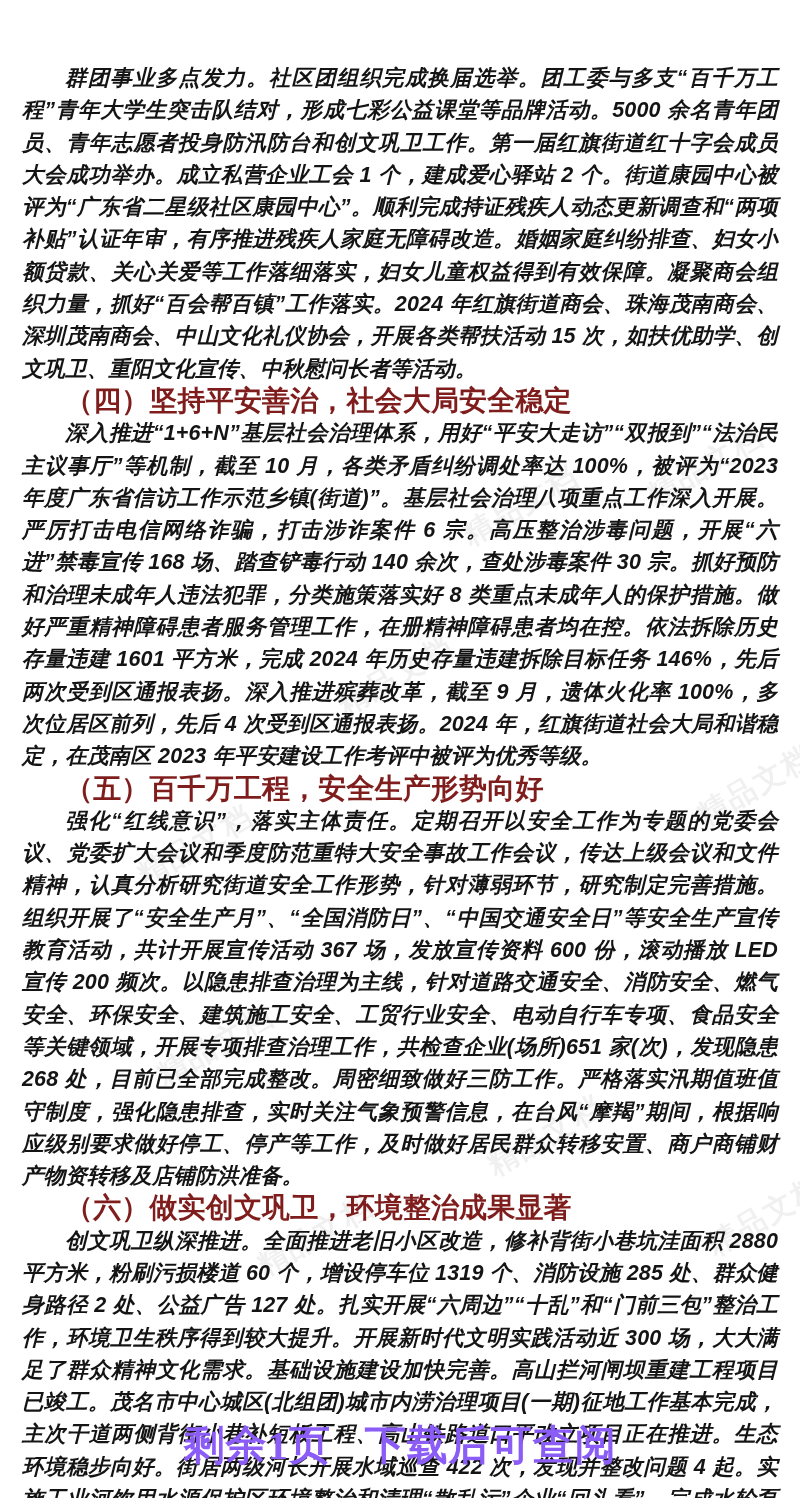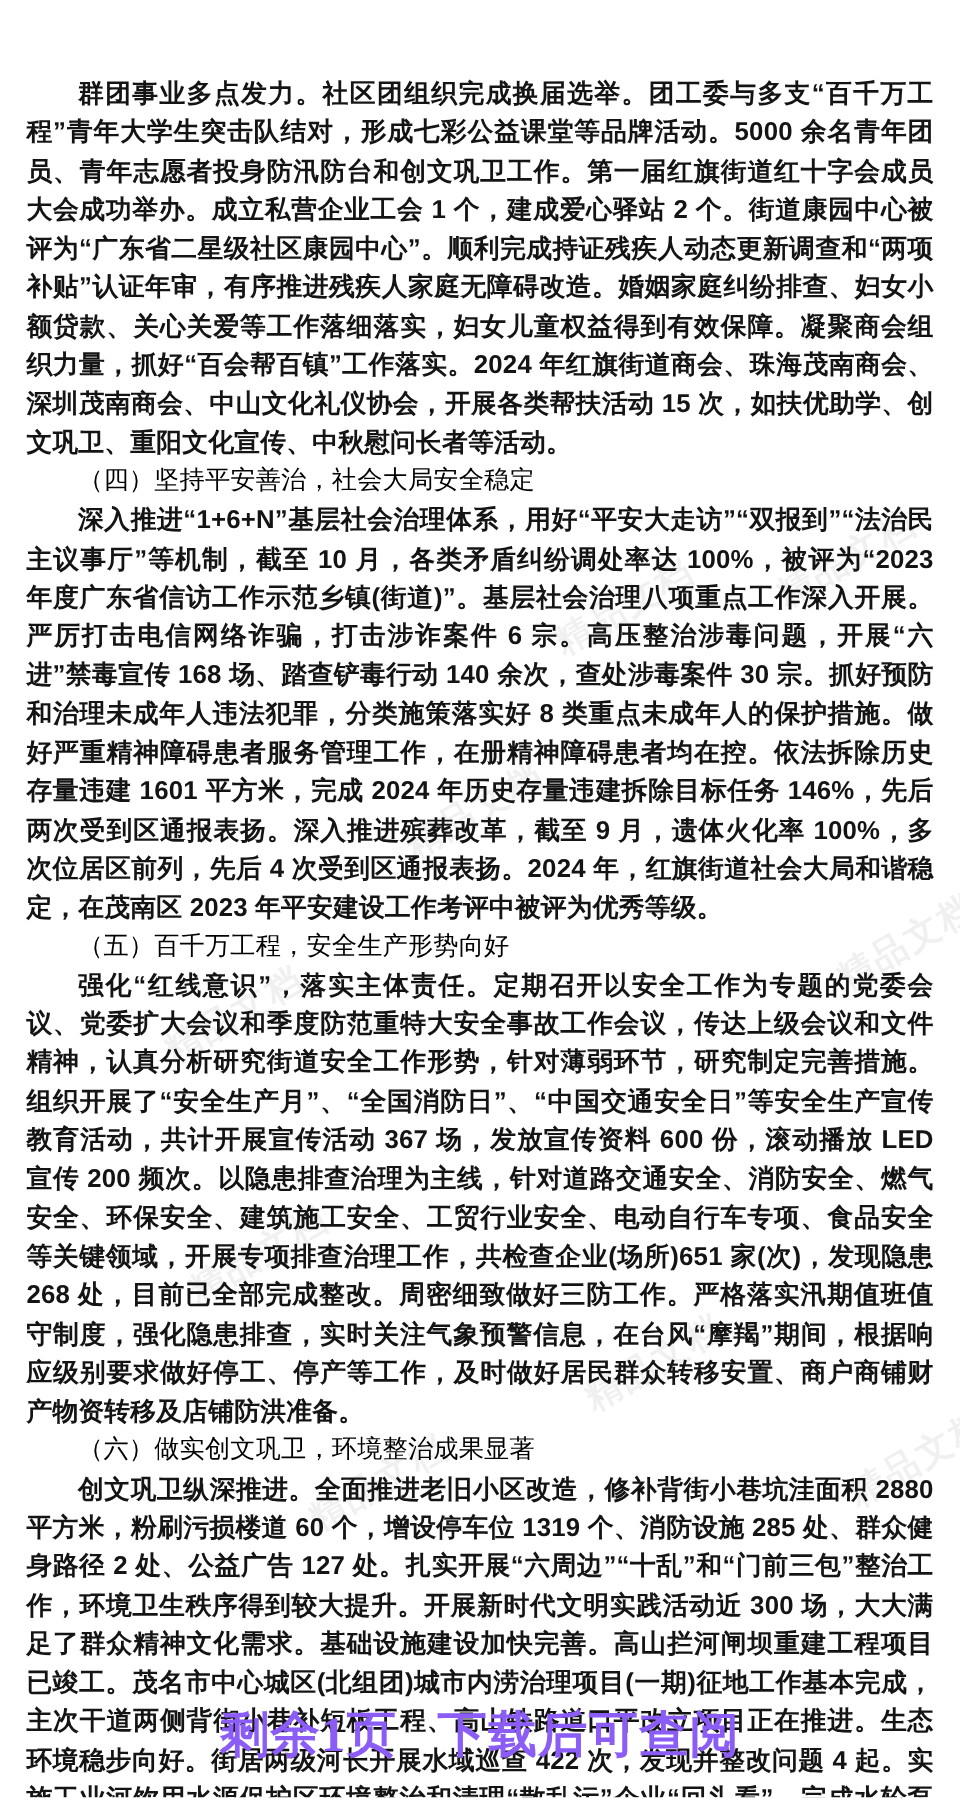--- a/index.html
+++ b/index.html
@@ -69,27 +69,28 @@
     margin: 0;
     font-size: 21.5px;
     line-height: 32.3px;
     font-weight: 700;
     color: #141414;
     text-align: justify;
     text-justify: inter-character;
     text-indent: 43px;
     letter-spacing: 0.15px;
     word-break: break-all;
+    font-style: italic;
   }
   p.heading {
     margin: 0;
-    font-size: 21px;
+    font-size: 28px;
     line-height: 32.3px;
-    font-weight: 400;
-    color: #000000;
+    font-weight: 700;
+    color: #7f1d1d;
     text-indent: 43px;
     letter-spacing: 0.15px;
   }
   .gap-top { height: 62px; }
 
   
   .bottom-banner {
     position: absolute;
     left: 0;
     right: 0;

